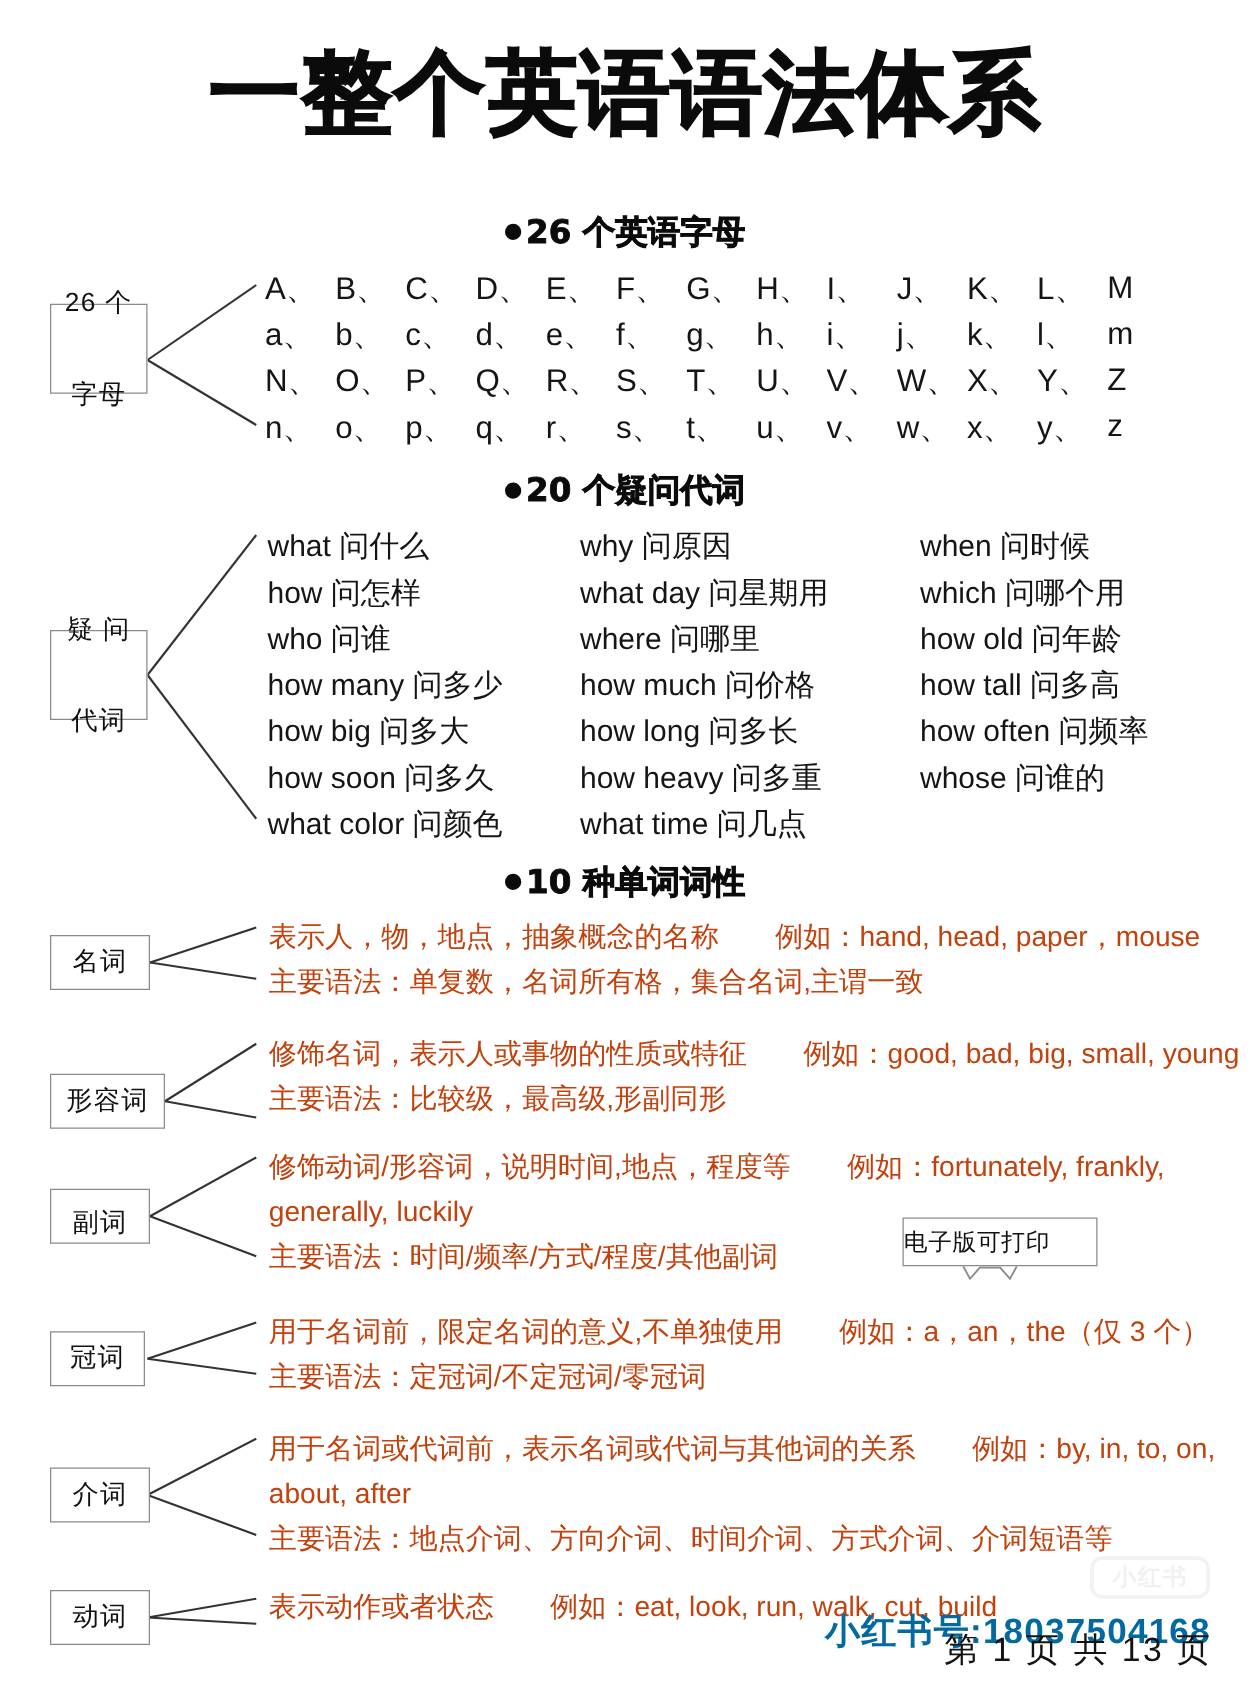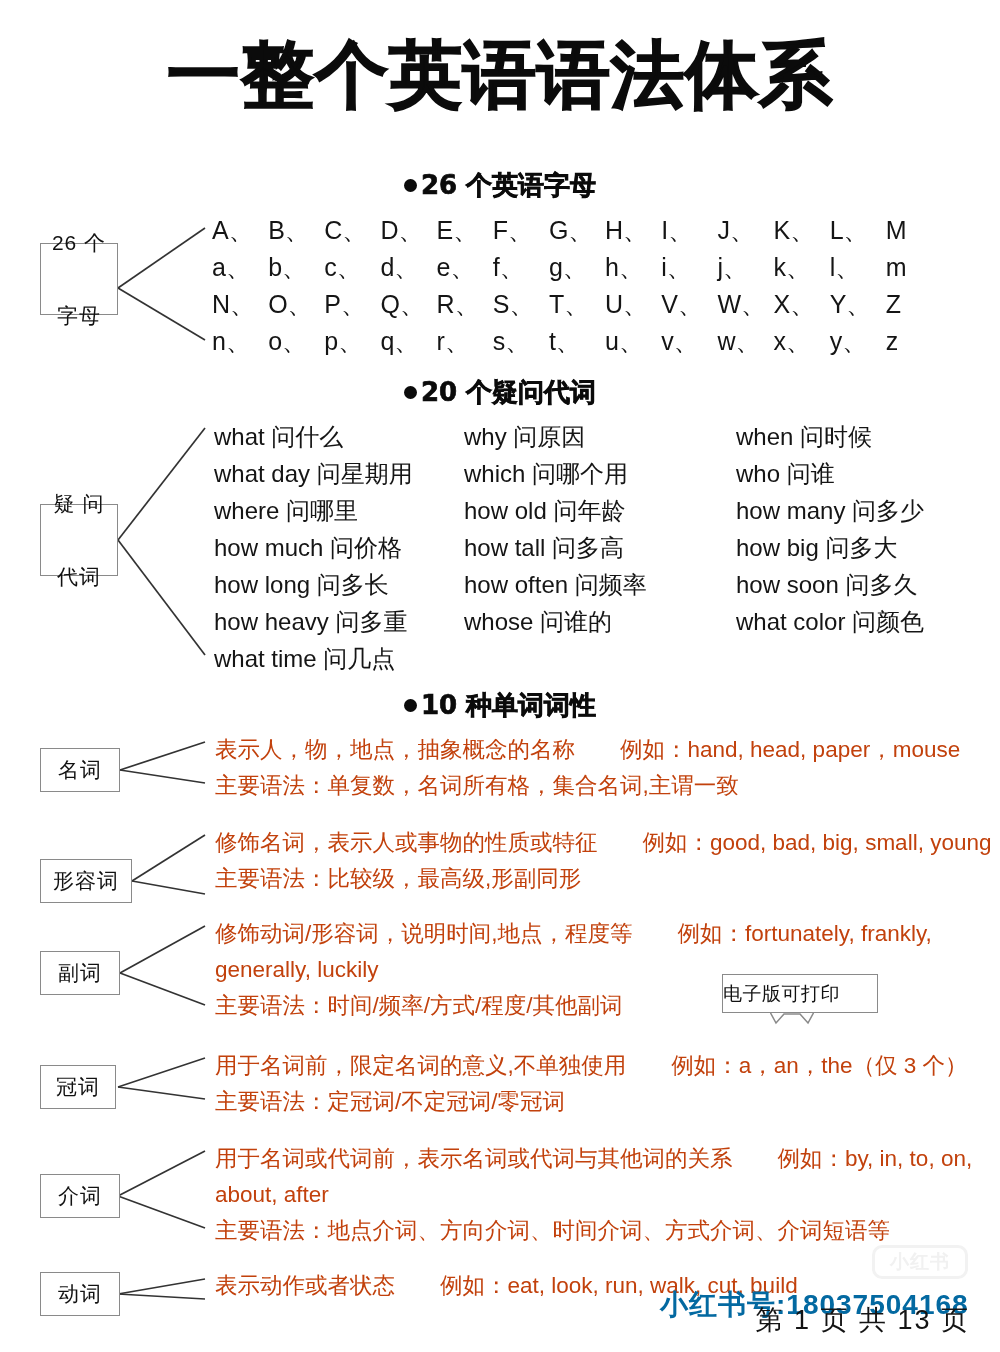--- a/index.html
+++ b/index.html
@@ -291,20 +291,21 @@
 
 <div class="cat-box" style="left:40px; top:504px; width:78px; height:72px;">
   <span class="ln">疑 问</span>
   <span class="ln">代词</span>
 </div>
 
 <div id="qwords">
   <span class="qw">what 问什么</span>
   <span class="qw">why 问原因</span>
   <span class="qw">when 问时候</span>
+  <span class="qw">how 问怎样</span>
   <span class="qw">what day 问星期用</span>
   <span class="qw">which 问哪个用</span>
   <span class="qw">who  问谁</span>
   <span class="qw">where 问哪里</span>
   <span class="qw">how old 问年龄</span>
   <span class="qw">how many 问多少</span>
   <span class="qw">how much 问价格</span>
   <span class="qw">how tall 问多高</span>
   <span class="qw">how big 问多大</span>
   <span class="qw">how long 问多长</span>
@@ -330,21 +331,21 @@
 </div>
 
 <div class="cat-box" style="left:40px; top:859px; width:92px; height:44px;">
   <span class="ln">形容词</span>
 </div>
 <div class="pos-lines" style="top:825px">
   <div class="pos-line">修饰名词，表示人或事物的性质或特征　　例如：good, bad, big, small, young</div>
   <div class="pos-line">主要语法：比较级，最高级,形副同形</div>
 </div>
 
-<div class="cat-box" style="left:40px; top:951px; width:80px; height:44px;">
+<div class="cat-box" style="left:40px; top:951px; width:80px; height:44px;justify-content:flex-end;">
   <span class="ln">副词</span>
 </div>
 <div class="pos-lines" style="top:916px">
   <div class="pos-line">修饰动词/形容词，说明时间,地点，程度等　　例如：fortunately, frankly,</div>
   <div class="pos-line">generally, luckily</div>
   <div class="pos-line">主要语法：时间/频率/方式/程度/其他副词</div>
 </div>
 
 <div class="cat-box" style="left:40px; top:1065px; width:76px; height:44px;">
   <span class="ln">冠词</span>

